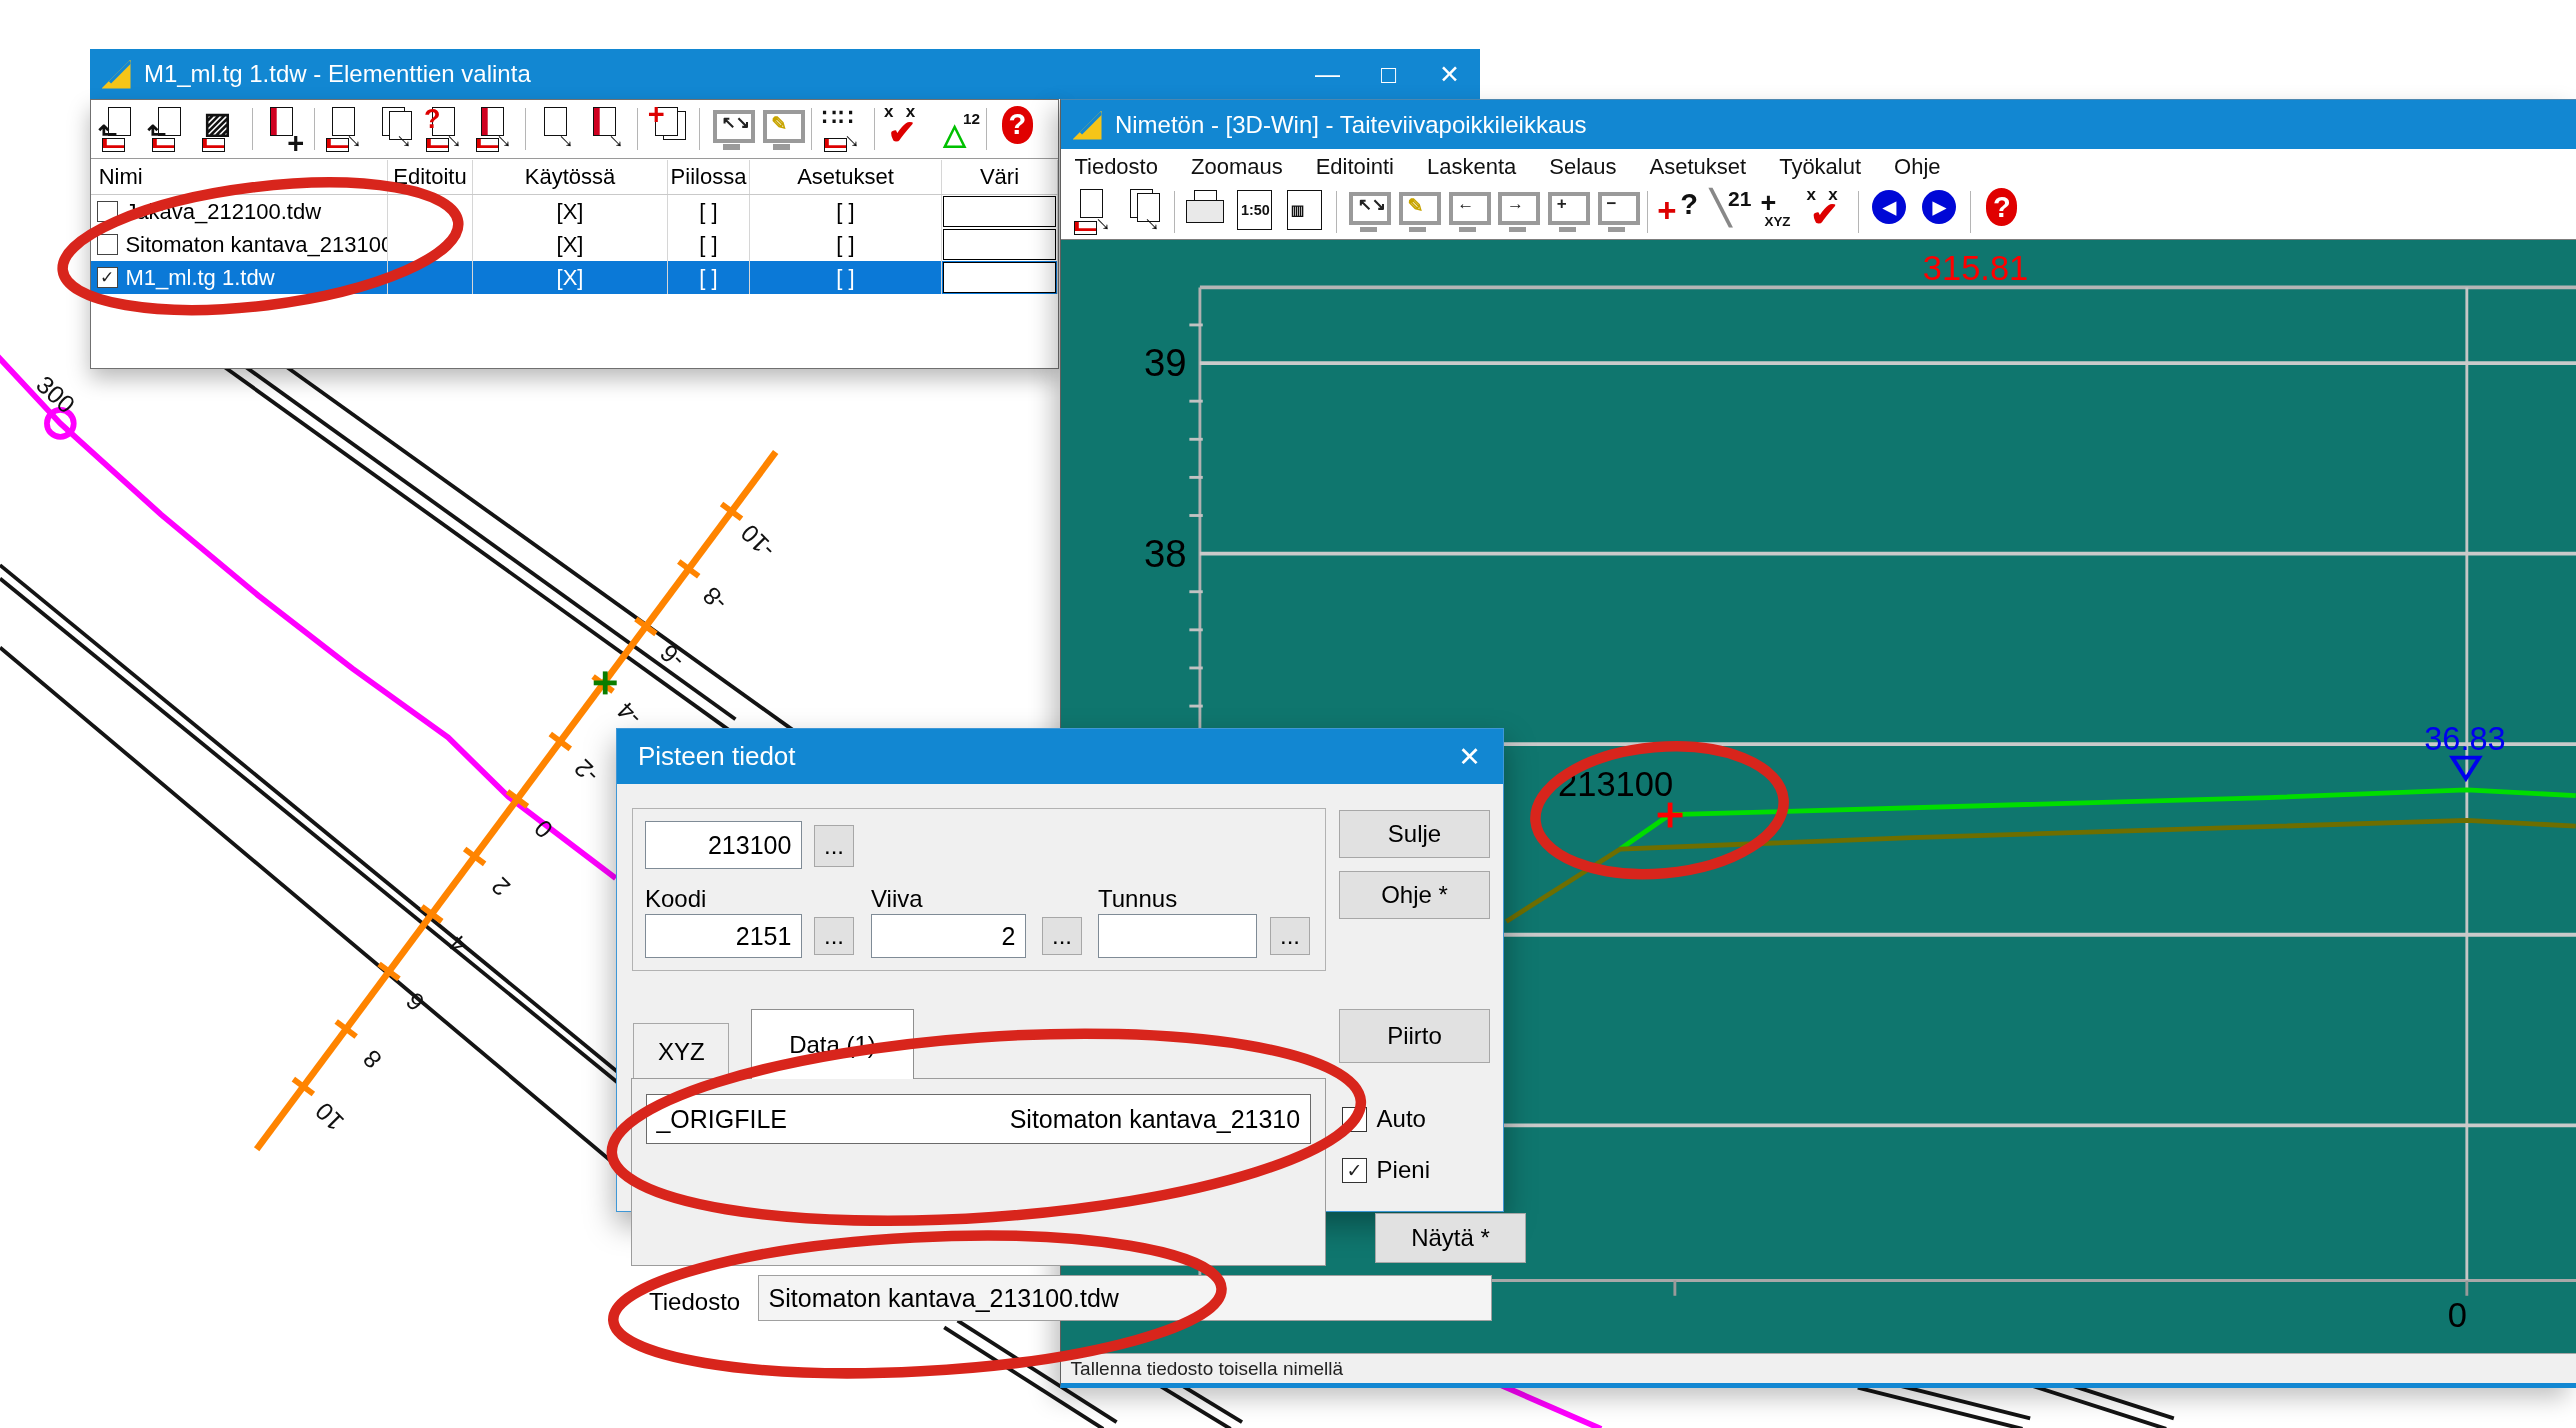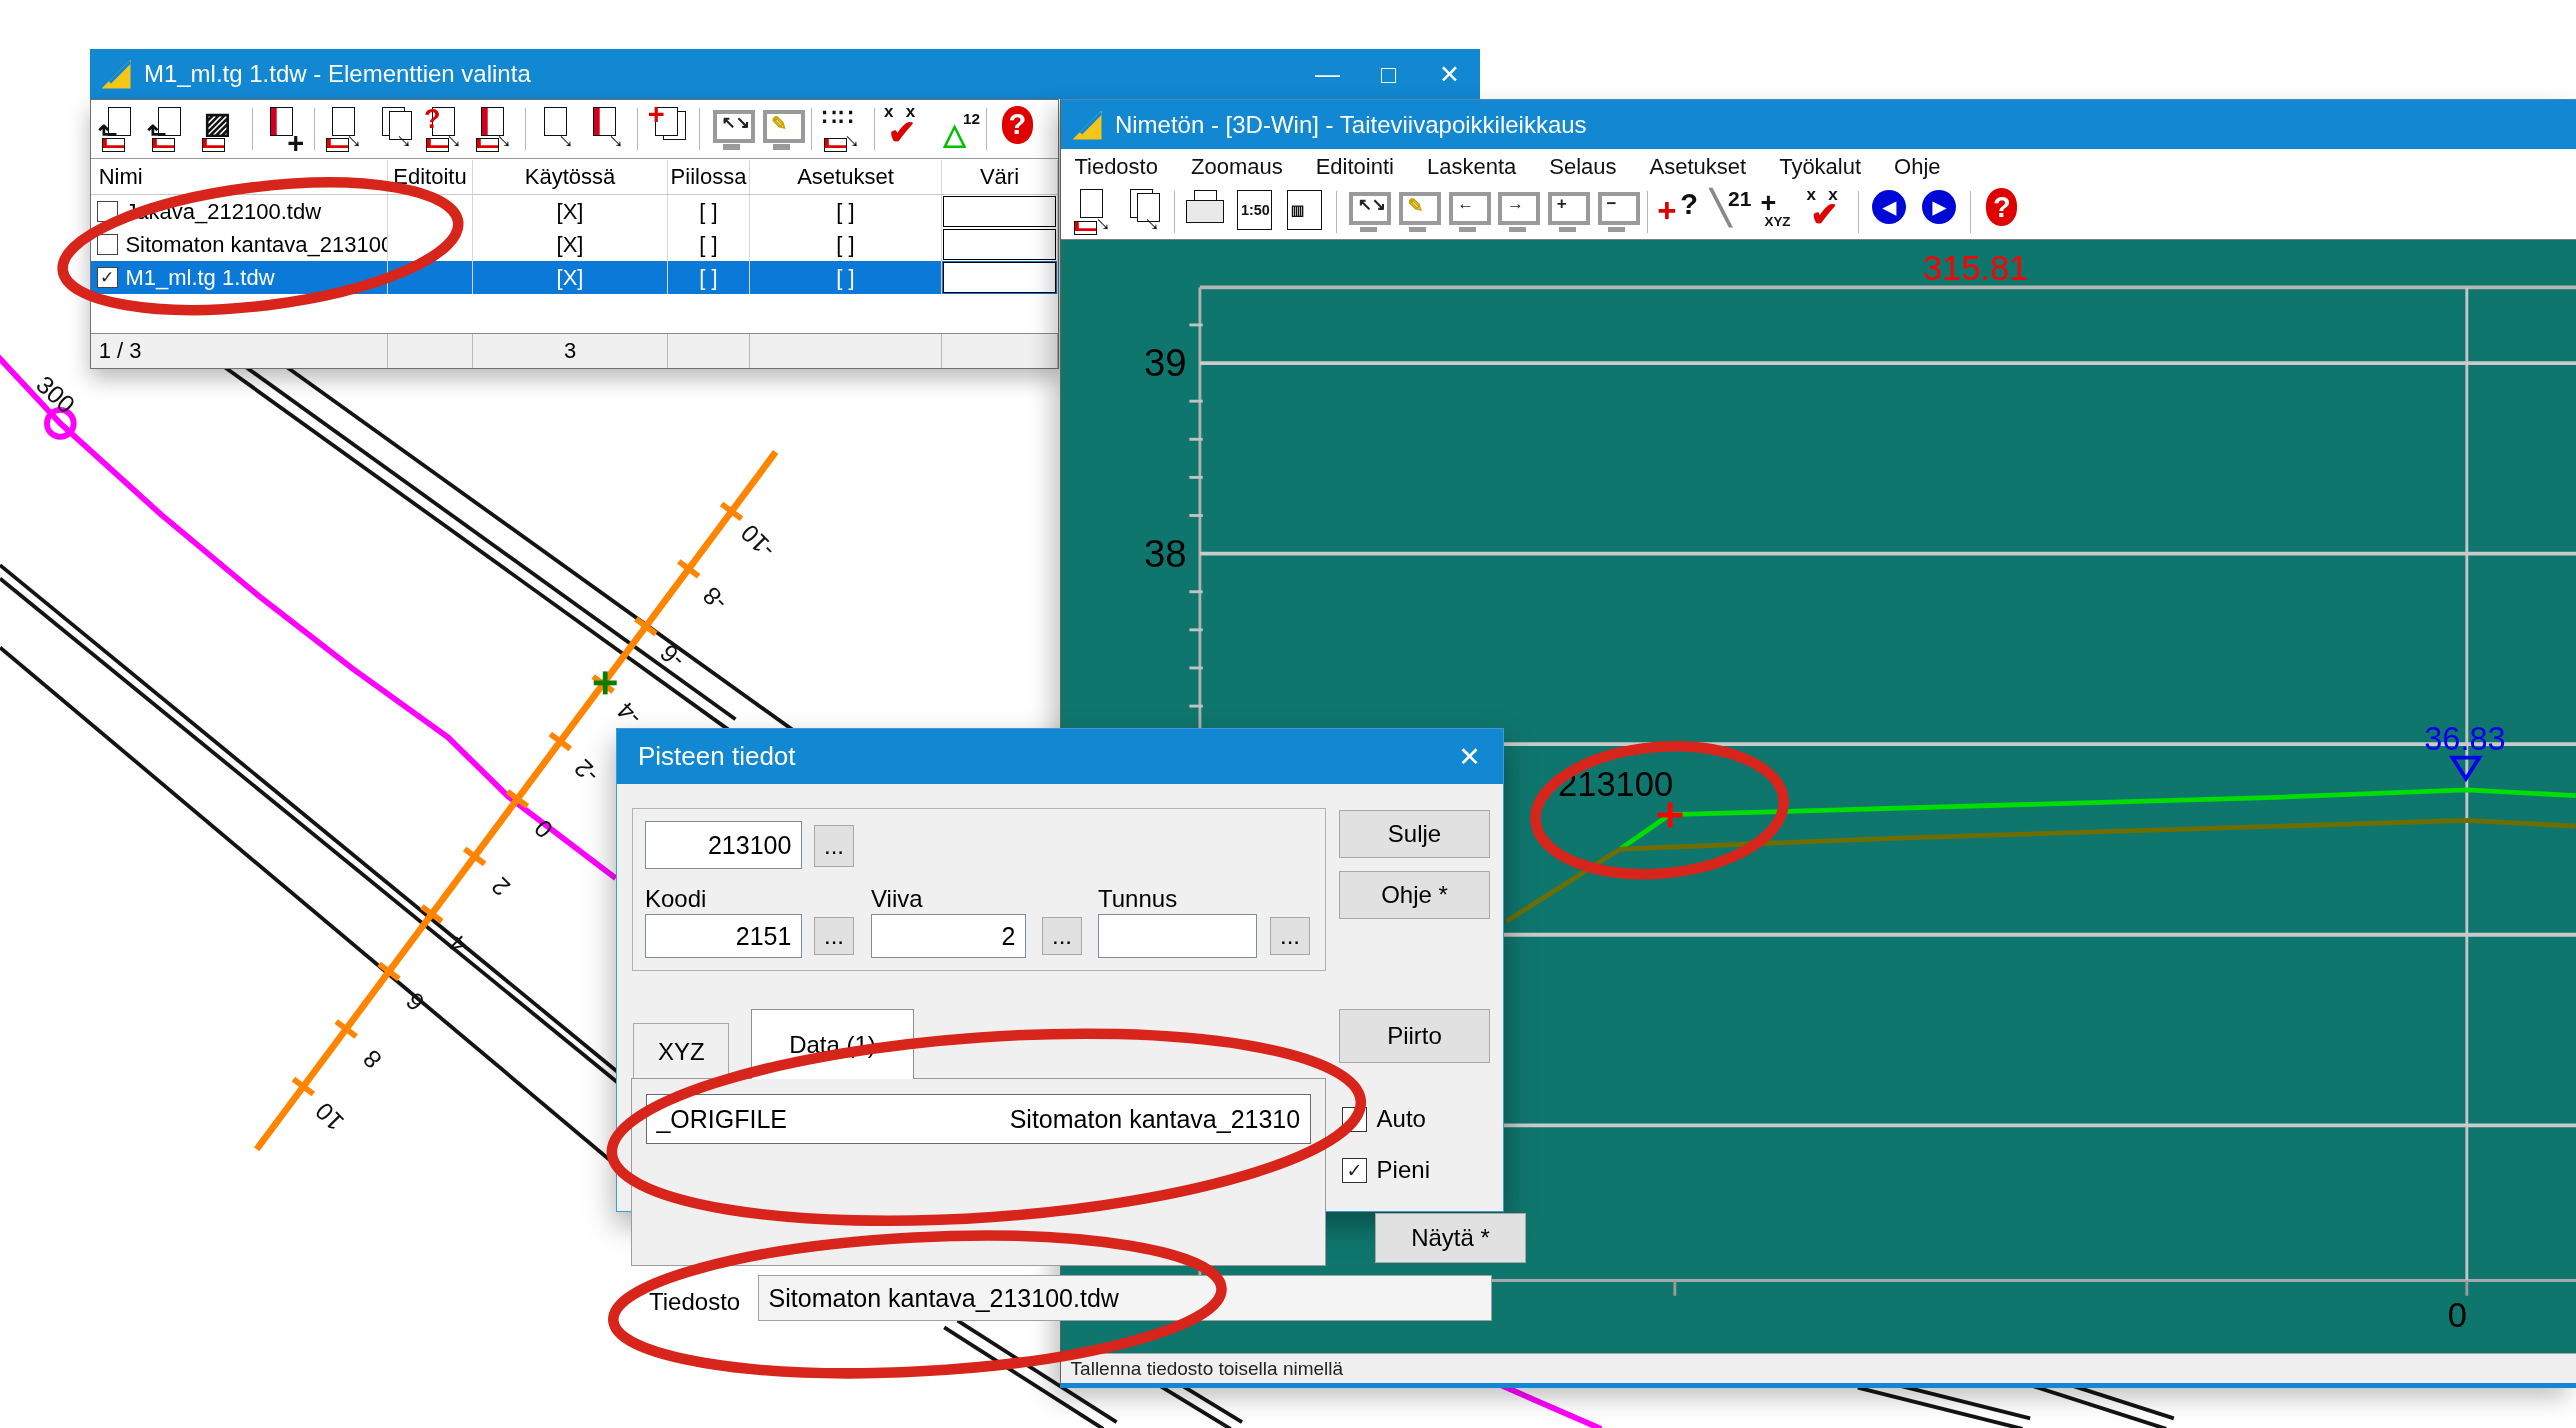--- a/index.html
+++ b/index.html
@@ -300,28 +300,20 @@
             </div>
             <div class="t-cell c" style="width: 85px;"></div>
             <div class="t-cell c" style="width: 195px;">[X]</div>
             <div class="t-cell c" style="width: 82px;">[ ]</div>
             <div class="t-cell c" style="width: 192px;">[ ]</div>
             <div class="t-cell c" style="width: 116px;">
               <span class="vari-box"></span>
             </div>
           </div>
         </div>
-      <div id="lw-status">
-          <div class="t-cell" style="width: 297px; padding-left: 7.7px;">1 / 3</div>
-          <div class="t-cell c" style="width: 85px;"></div>
-          <div class="t-cell c" style="width: 195px;">3</div>
-          <div class="t-cell c" style="width: 82px;"></div>
-          <div class="t-cell c" style="width: 192px;"></div>
-          <div class="t-cell c" style="width: 116px;"></div>
-        </div>
     </div>
   </div>
 
   <div id="right-window">
     <div class="titlebar">
       <span class="logo"></span>
       <span>Nimetön - [3D-Win] - Taiteviivapoikkileikkaus</span>
     </div>
     <div id="rw-menu">
         <span class="mi">Tiedosto</span>

